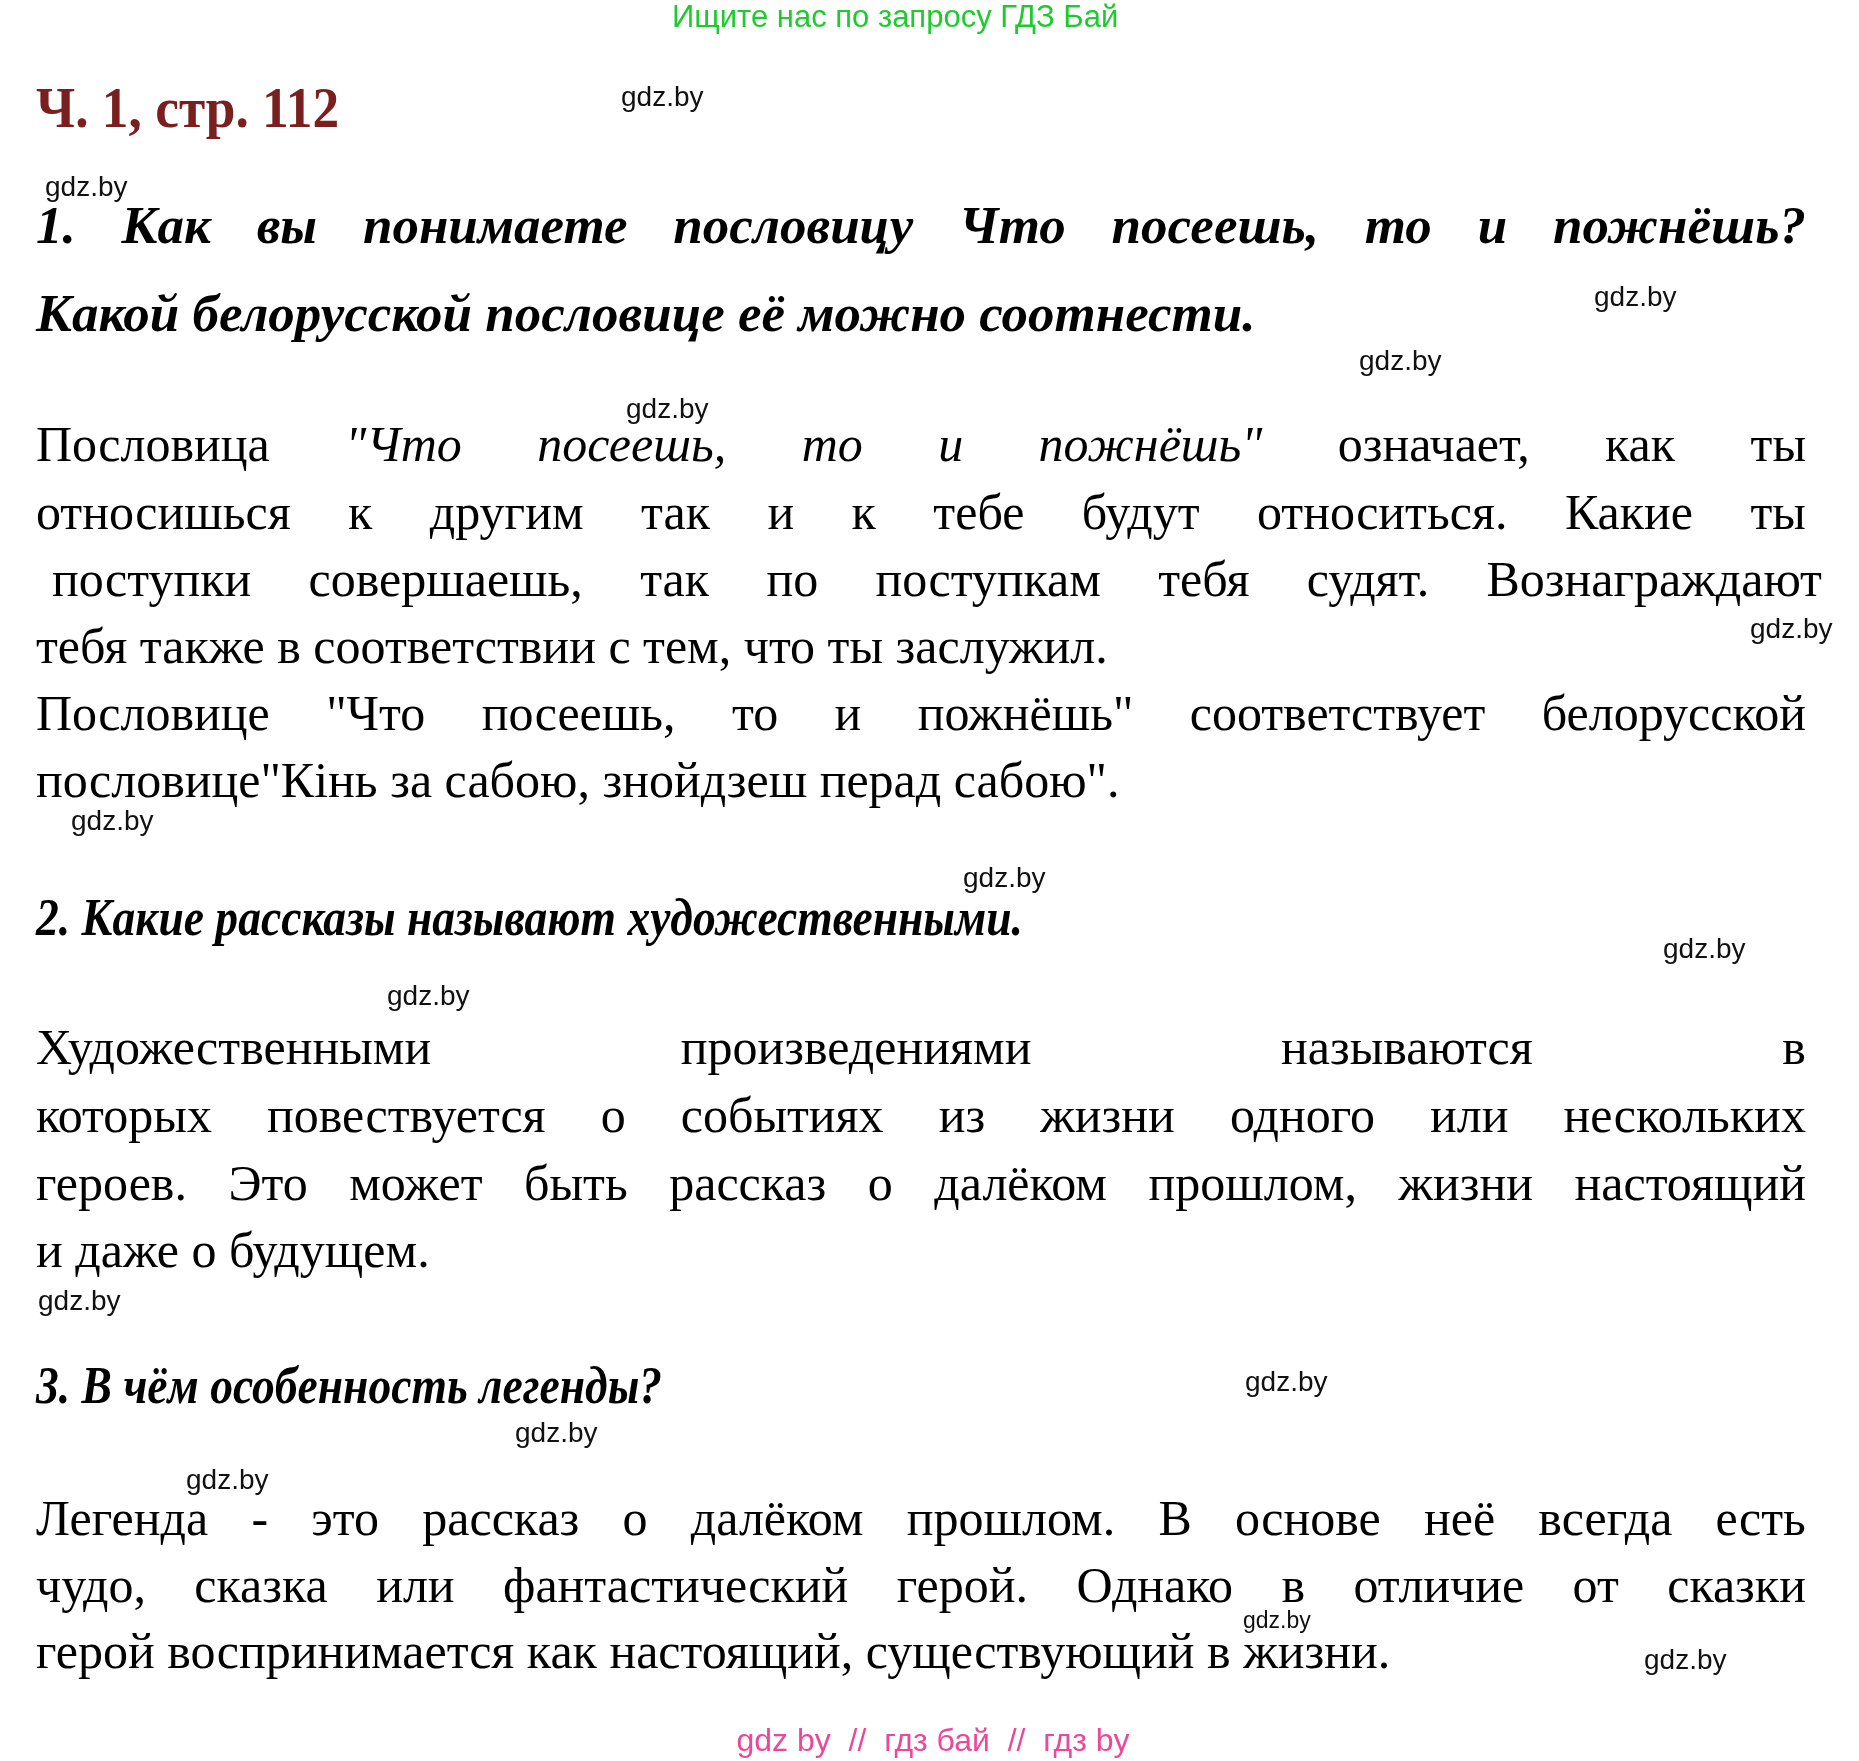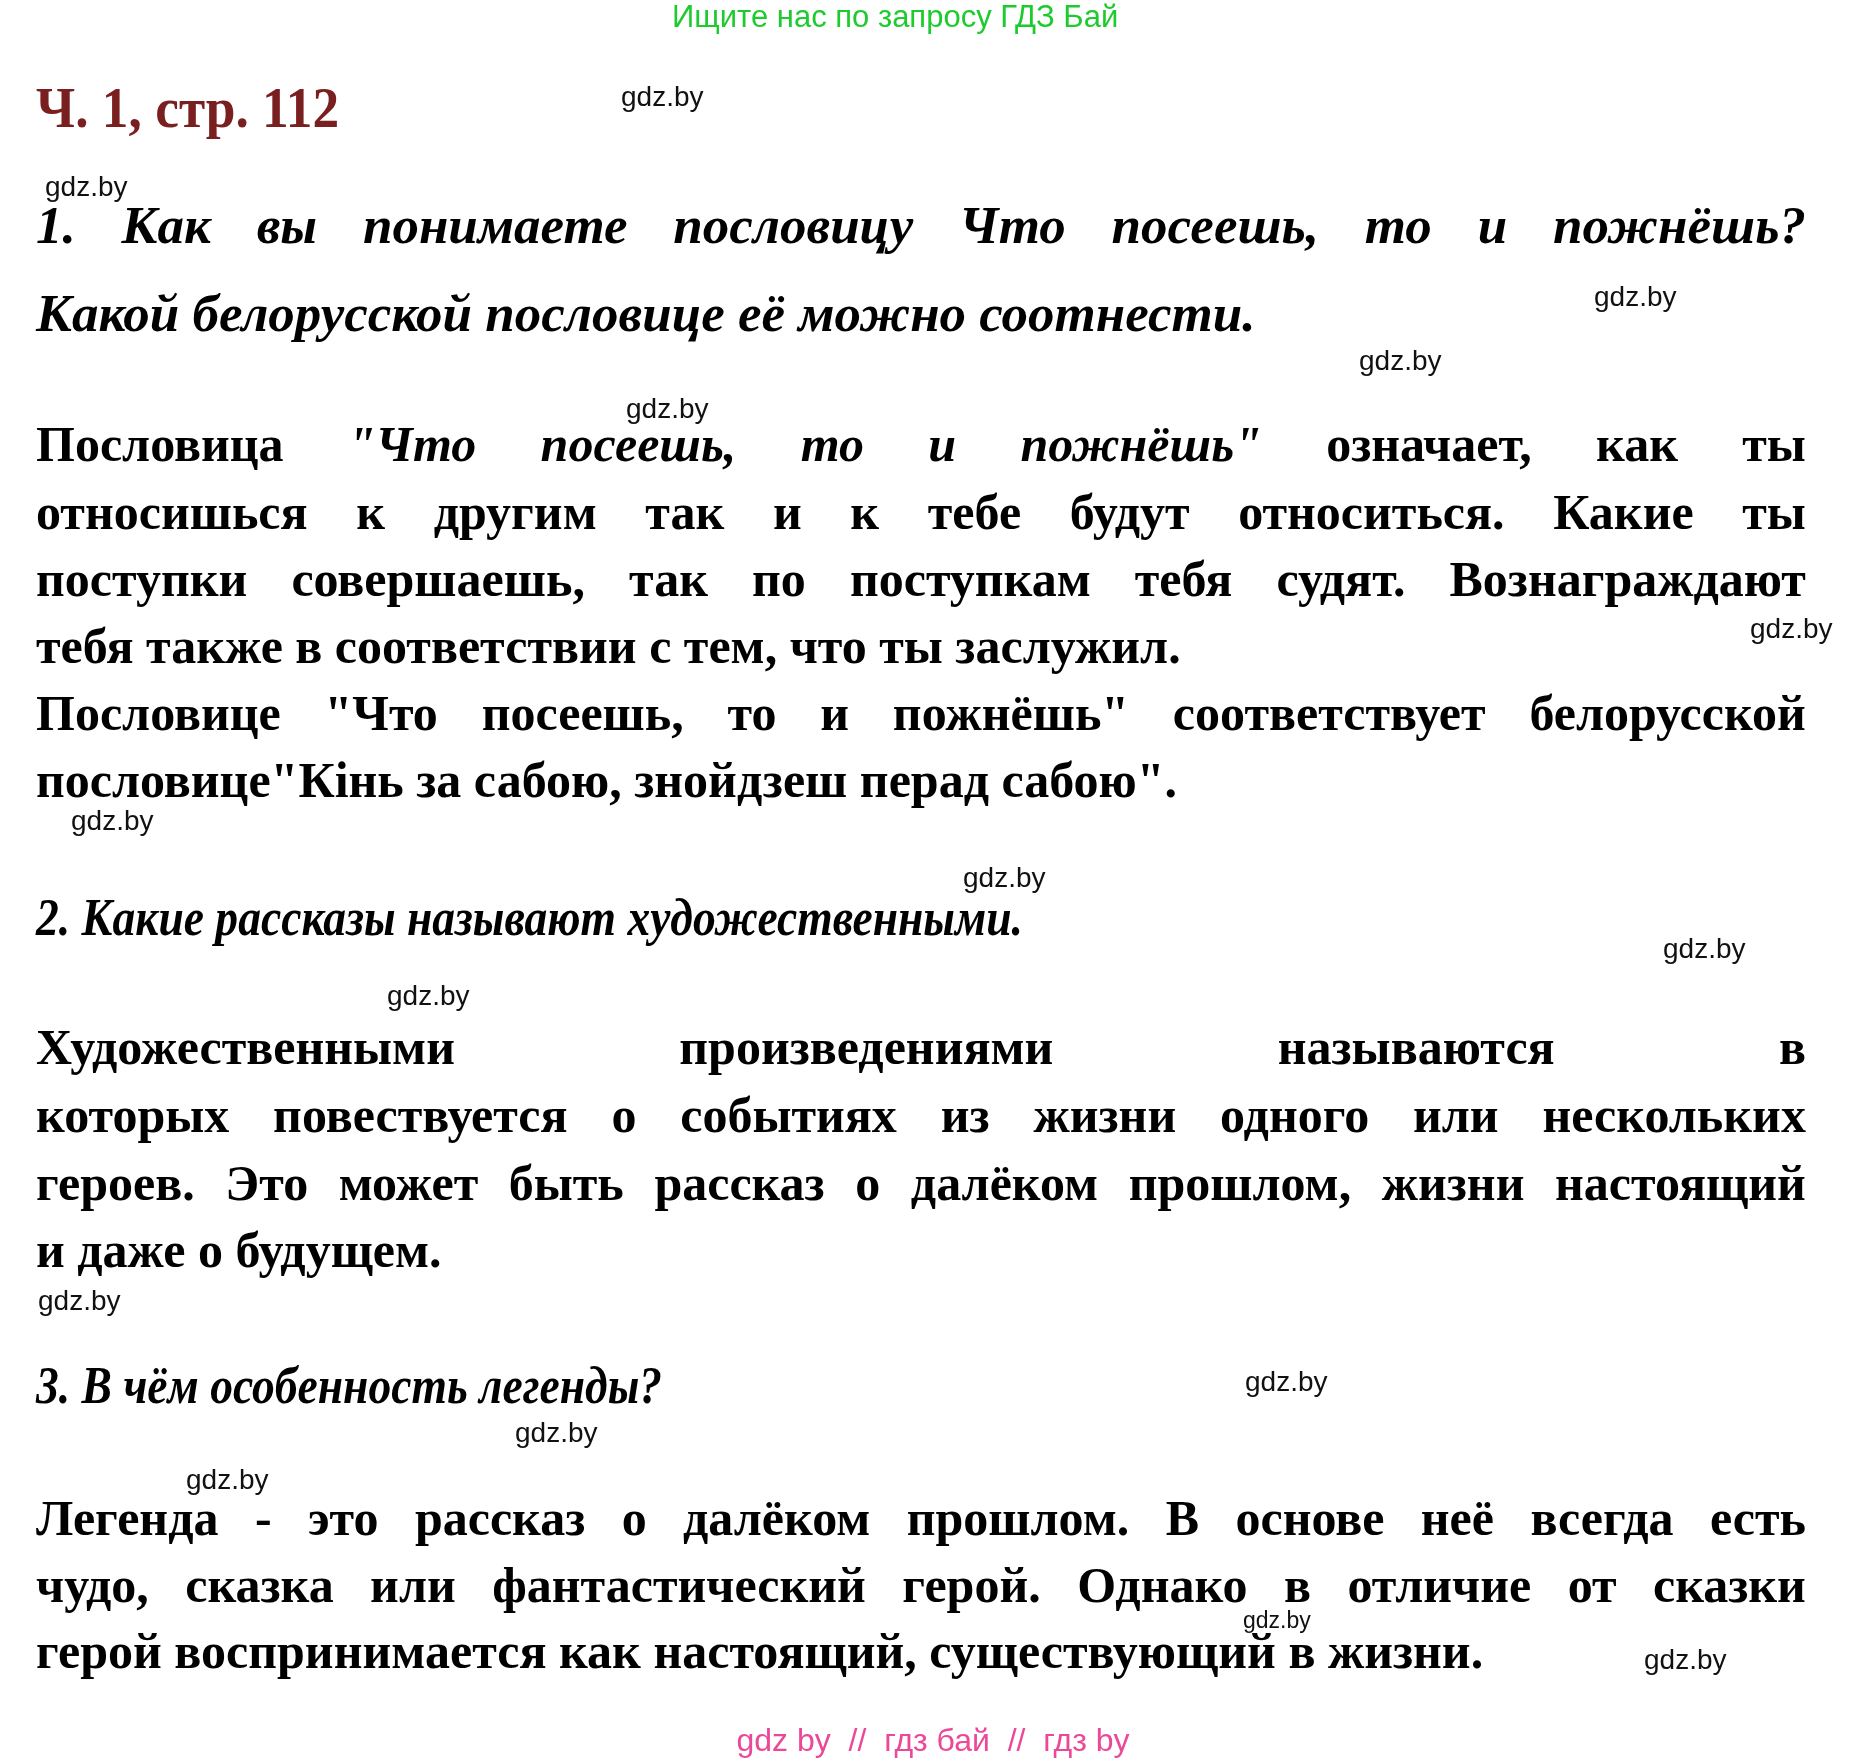--- a/index.html
+++ b/index.html
@@ -18,21 +18,21 @@
     position: absolute; left: 36px; width: 1770px;
     display: flex; justify-content: space-between; white-space: nowrap;
   }
   .line.left { justify-content: flex-start; }
   .q {
     font-family: "Liberation Serif", serif; font-weight: bold; font-style: italic;
     font-size: 53px; line-height: 58px; color: #000;
   }
   .q.cond span { display: inline-block; transform: scaleX(0.86); transform-origin: left center; }
   .a {
-    font-family: "Liberation Serif", serif; font-size: 50px; line-height: 56px; color: #000; font-weight: bold;
+    font-family: "Liberation Serif", serif; font-size: 50px; line-height: 56px; color: #000;
   }
   .a .it { font-style: italic; }
   .wm {
     position: absolute; font-family: "Liberation Sans", sans-serif; font-size: 28px;
     line-height: 30px; color: #111; white-space: nowrap;
   }
   .wm.small { font-size: 23px; line-height: 24px; }
   .footer {
     position: absolute; left: 718px; top: 1722px; width: 430px;
     font-family: "Liberation Sans", sans-serif; font-size: 32px; line-height: 36px;
@@ -79,21 +79,21 @@
   <span>другим</span>
   <span>так</span>
   <span>и</span>
   <span>к</span>
   <span>тебе</span>
   <span>будут</span>
   <span>относиться.</span>
   <span>Какие</span>
   <span>ты</span>
 </div>
-<div class="line a" style="top:551px;">
+<div class="line a" style="top:551px;margin-left:16px;">
   <span>поступки</span>
   <span>совершаешь,</span>
   <span>так</span>
   <span>по</span>
   <span>поступкам</span>
   <span>тебя</span>
   <span>судят.</span>
   <span>Вознаграждают</span>
 </div>
 <div class="line left a" style="top:618px;">

